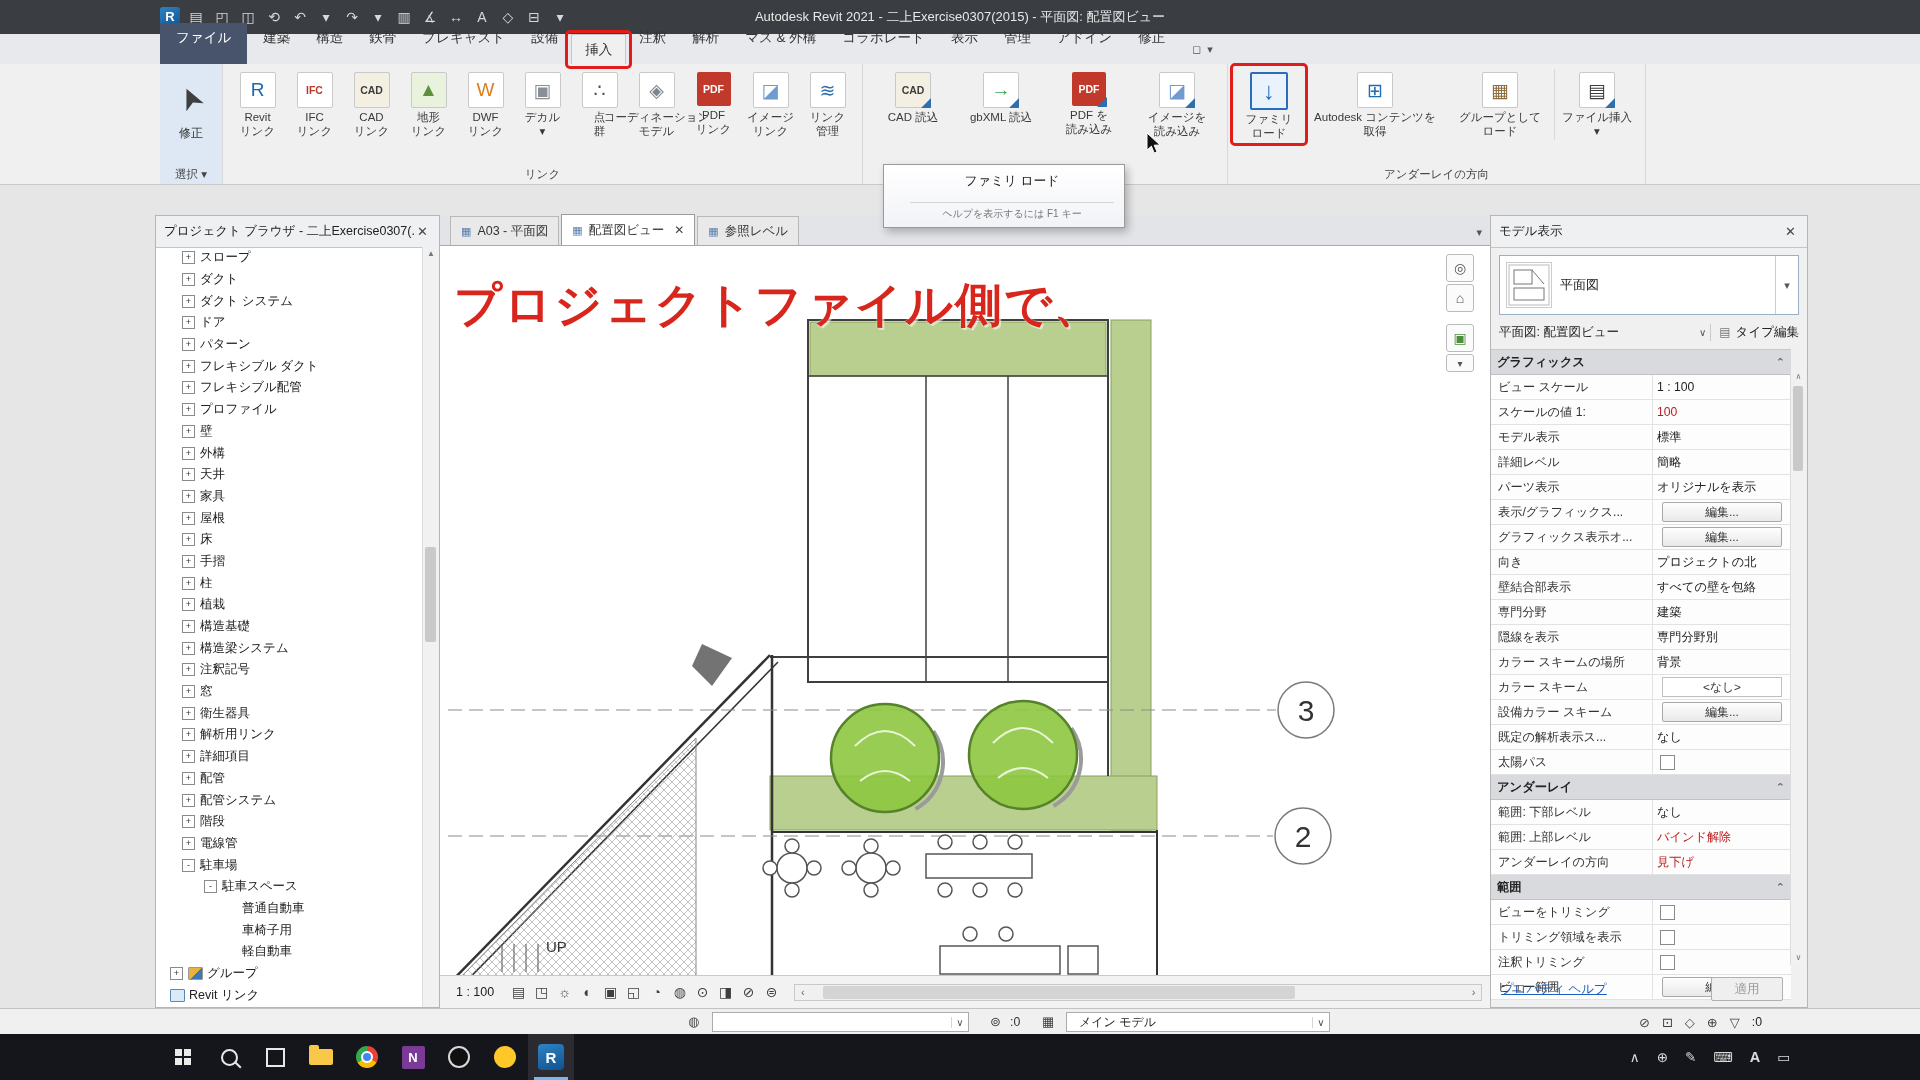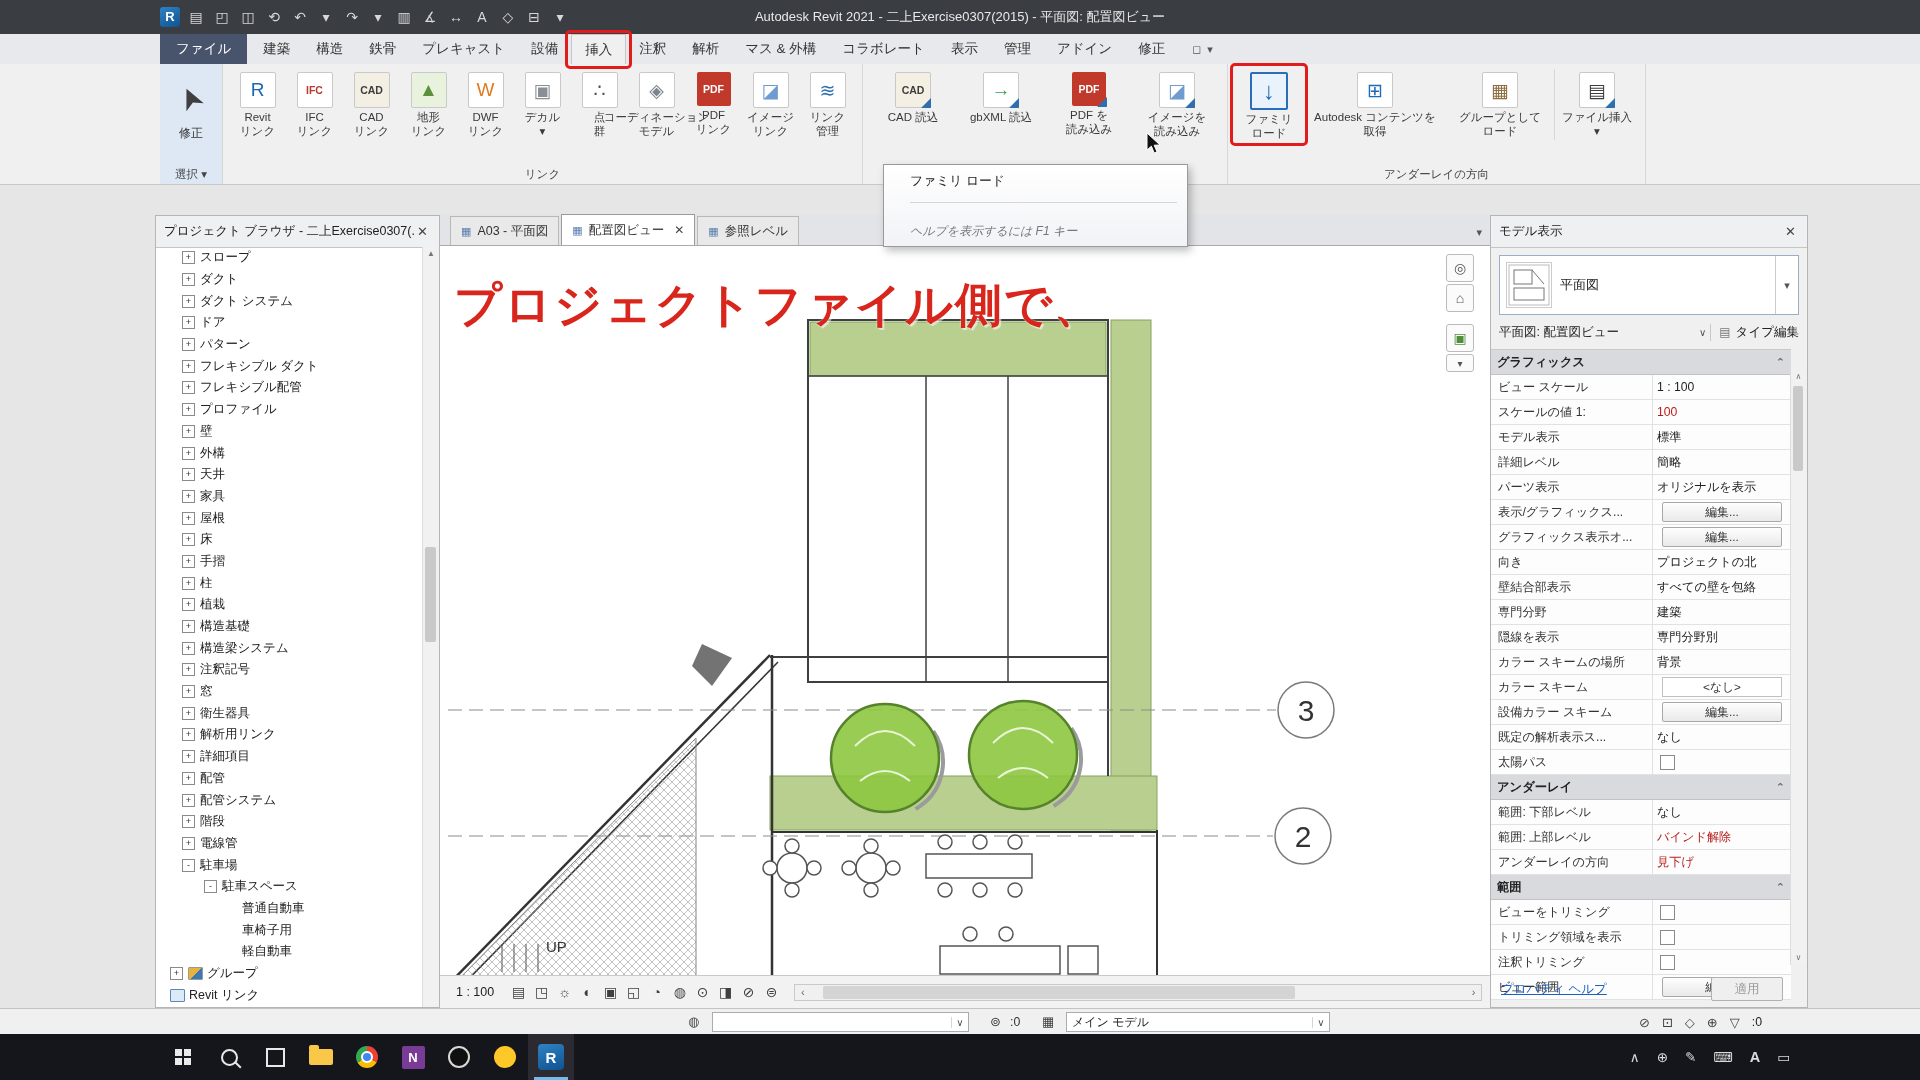--- a/index.html
+++ b/index.html
@@ -9,21 +9,21 @@
   .titlebar{position:absolute;left:0;top:0;width:1920px;height:34px;background:#3a3d42;display:flex;align-items:center;}
   .qat{display:flex;align-items:center;gap:6px;margin-left:160px;}
   .qat .qic{color:#d8d8d8;font-size:14px;width:20px;text-align:center;cursor:default;}
   .qat .qic.logo{background:linear-gradient(150deg,#2e83c6,#11528e);color:#fff;font-weight:bold;border-radius:3px;width:20px;height:20px;line-height:20px;font-size:13px;}
   .win-title{position:absolute;left:50%;transform:translateX(-50%);top:0;height:36px;line-height:34px;color:#e8e8e8;font-size:13px;white-space:nowrap;}
   
   .banner{position:absolute;right:0;top:0;width:566px;height:52px;background:var(--banner,#2b3990);z-index:70;
           display:flex;align-items:center;justify-content:center;color:#fff;font-size:23px;font-weight:bold;letter-spacing:1px;}
   
   .tabrow{position:absolute;left:0;top:34px;width:1920px;height:30px;background:#e7e9ec;display:flex;align-items:flex-end;padding-left:160px;box-sizing:border-box;}
-  .rtab{position:relative;height:30px;line-height:30px;padding:0 13px;font-size:13.5px;color:#333;cursor:pointer;white-space:nowrap;}
+  .rtab{position:relative;height:41px;line-height:30px;padding:0 13px;font-size:13.5px;color:#333;cursor:pointer;white-space:nowrap;}
   .rtab.file{background:#47546b;color:#fff;padding:0 16px;margin-right:3px;}
   .rtab.active{background:#f0f0f1;border:1px solid #c6c6c6;border-bottom:none;height:29px;line-height:29px;}
   .annot-box{position:absolute;inset:-5px -7px;border:3px solid var(--annot,#e21b1b);border-radius:5px;pointer-events:none;z-index:30;}
   .ribtoggles{margin-left:14px;height:30px;display:flex;align-items:center;gap:6px;color:#555;font-size:11px;}
   
   .ribbon{position:absolute;left:0;top:64px;width:1920px;height:121px;background:#f0f0f1;border-bottom:1px solid #c9c9c9;
           display:flex;align-items:stretch;padding-left:160px;box-sizing:border-box;}
   .rpanel{position:relative;border-right:1px solid #d8d8d8;padding:5px 6px 20px 6px;display:flex;align-items:flex-start;}
   .rpanel.selectp{background:#dde8f4;}
   .plabel-row{position:absolute;left:0;bottom:2px;width:100%;text-align:center;font-size:11.5px;color:#444;cursor:pointer;}
@@ -36,26 +36,26 @@
   .load-panel .rbtn.w-lg{width:142px;}
   .load-panel .rbtn.w-md{width:108px;}
   .load-panel .rbtn.sep{border-left:1px solid #d8d8d8;width:84px;}
   .ricon{position:relative;width:34px;height:34px;display:flex;align-items:center;justify-content:center;font-size:19px;border-radius:2px;margin-bottom:3px;background:#fff;}
   .ricon.bord{border:1px solid #c9c9c9;}
   .ricon.small{font-size:10.5px;font-weight:bold;letter-spacing:0;}
   .ricon.imp::after{content:"";position:absolute;right:-1px;bottom:-1px;border-left:8px solid transparent;border-top:8px solid transparent;border-right:8px solid #2f6fad;border-bottom:8px solid #2f6fad;width:0;height:0;border-radius:0 0 2px 0;transform:scale(.62);transform-origin:bottom right;}
   .ricon.famload{border:2px solid #2a6ebb;font-weight:bold;font-size:24px;}
   .rlab{font-size:11.5px;line-height:13.5px;color:#3a3a3a;text-align:center;white-space:nowrap;}
   
-  .tooltip{position:absolute;left:883px;top:164px;width:305px;background:linear-gradient(#ffffff,#f2f3f7);border:1px solid #9a9a9a;
-           box-shadow:3px 4px 8px rgba(0,0,0,.25);z-index:45;padding:8px 10px 6px 26px;box-sizing:border-box;}
+  .tooltip{position:absolute;left:883px;top:164px;width:242px;background:linear-gradient(#ffffff,#f2f3f7);border:1px solid #9a9a9a;
+           box-shadow:3px 4px 8px rgba(0,0,0,.25);z-index:45;padding:8px 10px 6px 26px;box-sizing:border-box;text-align:center;}
   .tt-title{font-size:12.8px;color:#1a1a1a;}
   .tt-body{font-size:12.2px;color:#666;margin-top:7px;}
   .tt-div{border-top:1px solid #d5d5d5;margin-top:12px;}
-  .tt-help{font-size:12px;color:#777;margin-top:20px;font-style:italic;}
+  .tt-help{font-size:10px;color:#777;margin-top:4px;}
   
   .mainarea{position:absolute;left:0;top:215px;width:1920px;height:793px;}
   .phead{height:31px;background:#eef0f2;border-bottom:1px solid #c5c5c5;display:flex;align-items:center;padding:0 8px;font-size:12.5px;color:#222;}
   .phead .ttl{flex:1;white-space:nowrap;overflow:hidden;}
   .phead .xbtn{color:#444;font-size:13px;cursor:pointer;padding:0 3px;}
   
   .browser{position:absolute;left:155px;top:0;width:285px;height:793px;background:#fff;border:1px solid #b5b5b5;box-sizing:border-box;}
   .tree{position:absolute;left:0;top:31px;right:16px;bottom:0;overflow:hidden;}
   .trow{display:flex;align-items:center;height:21.7px;font-size:12.5px;color:#222;cursor:pointer;white-space:nowrap;}
   .texp{width:11px;height:11px;border:1px solid #8a8a8a;background:#fff;font-size:9px;line-height:10px;text-align:center;color:#333;margin-right:5px;flex:none;}
@@ -118,21 +118,21 @@
   .phelp{color:#1d5fbf;text-decoration:underline;font-size:12.5px;cursor:pointer;}
   .papply{margin-left:auto;margin-right:14px;width:70px;height:22px;border:1px solid #b0b0b0;background:#efefef;color:#9a9a9a;font-size:12.5px;text-align:center;line-height:22px;border-radius:2px;}
   .prop-scroll{position:absolute;right:1px;top:154px;bottom:42px;width:15px;background:#f1f1f1;border-left:1px solid #ddd;}
   .prop-scroll .sarr{height:14px;text-align:center;font-size:8px;color:#777;line-height:14px;}
   .prop-scroll .sthumb{position:absolute;left:2px;top:16px;width:10px;height:85px;background:#c9c9c9;border-radius:2px;}
   
   .statusbar{position:absolute;left:0;top:1008px;width:1920px;height:26px;background:#f0f0f1;border-top:1px solid #c3c3c3;font-size:12.3px;color:#222;}
   .sb-hint{position:absolute;left:10px;top:0;line-height:26px;white-space:nowrap;}
   .sb-ic{position:absolute;top:0;line-height:26px;font-size:13px;color:#3e3e3e;cursor:pointer;}
   .sb-combo{position:absolute;top:3px;height:18px;background:#fff;border:1px solid #ababab;display:flex;align-items:center;font-size:12px;cursor:pointer;}
-  .sb-combo .cv{flex:1;padding-left:5px;white-space:nowrap;}
+  .sb-combo .cv{flex:1;padding-left:12px;white-space:nowrap;}
   .sb-combo .ccaret{width:16px;text-align:center;color:#555;font-size:10px;border-left:1px solid #d5d5d5;}
   .sb-count{position:absolute;top:0;line-height:26px;color:#333;}
   .sb-right{position:absolute;right:158px;top:0;height:26px;display:flex;align-items:center;gap:12px;}
   .sb-right .ic{font-size:13px;color:#3e3e3e;cursor:pointer;}
   
   .taskbar{position:absolute;left:0;top:1034px;width:1920px;height:46px;background:#15151c;display:flex;align-items:center;}
   .tapps{display:flex;align-items:center;margin-left:160px;}
   .tapp{position:relative;width:46px;height:46px;display:flex;align-items:center;justify-content:center;cursor:pointer;}
   .tapp.active{background:rgba(255,255,255,.09);}
   .tapp.active::after{content:"";position:absolute;left:6px;right:6px;bottom:0;height:3px;background:#76b9ed;}

